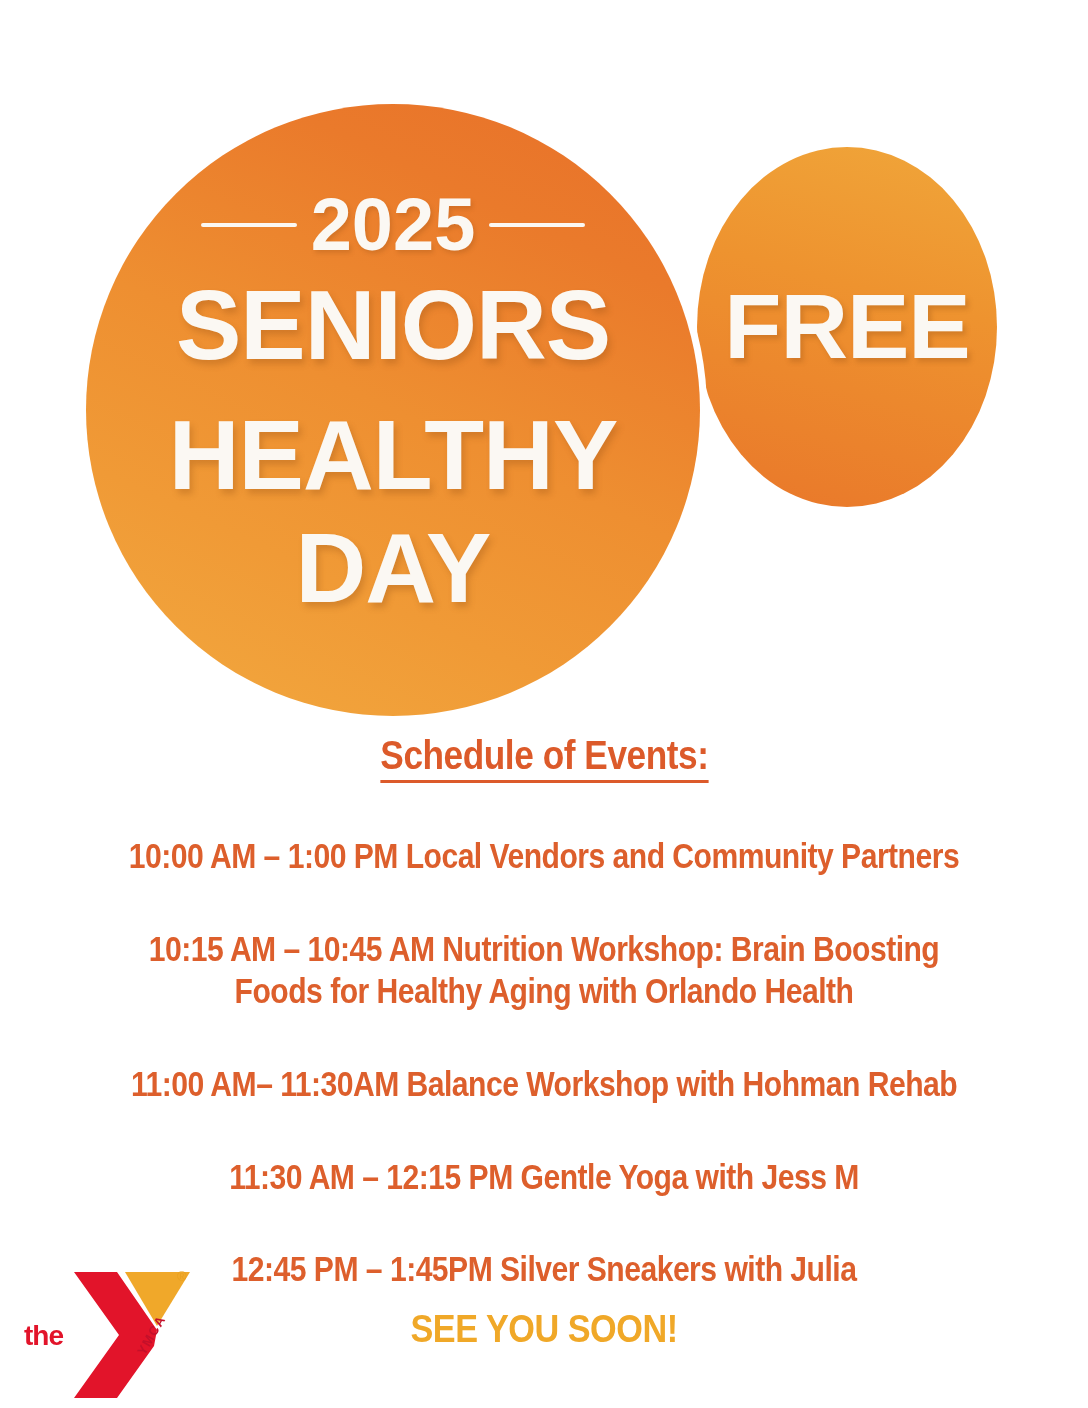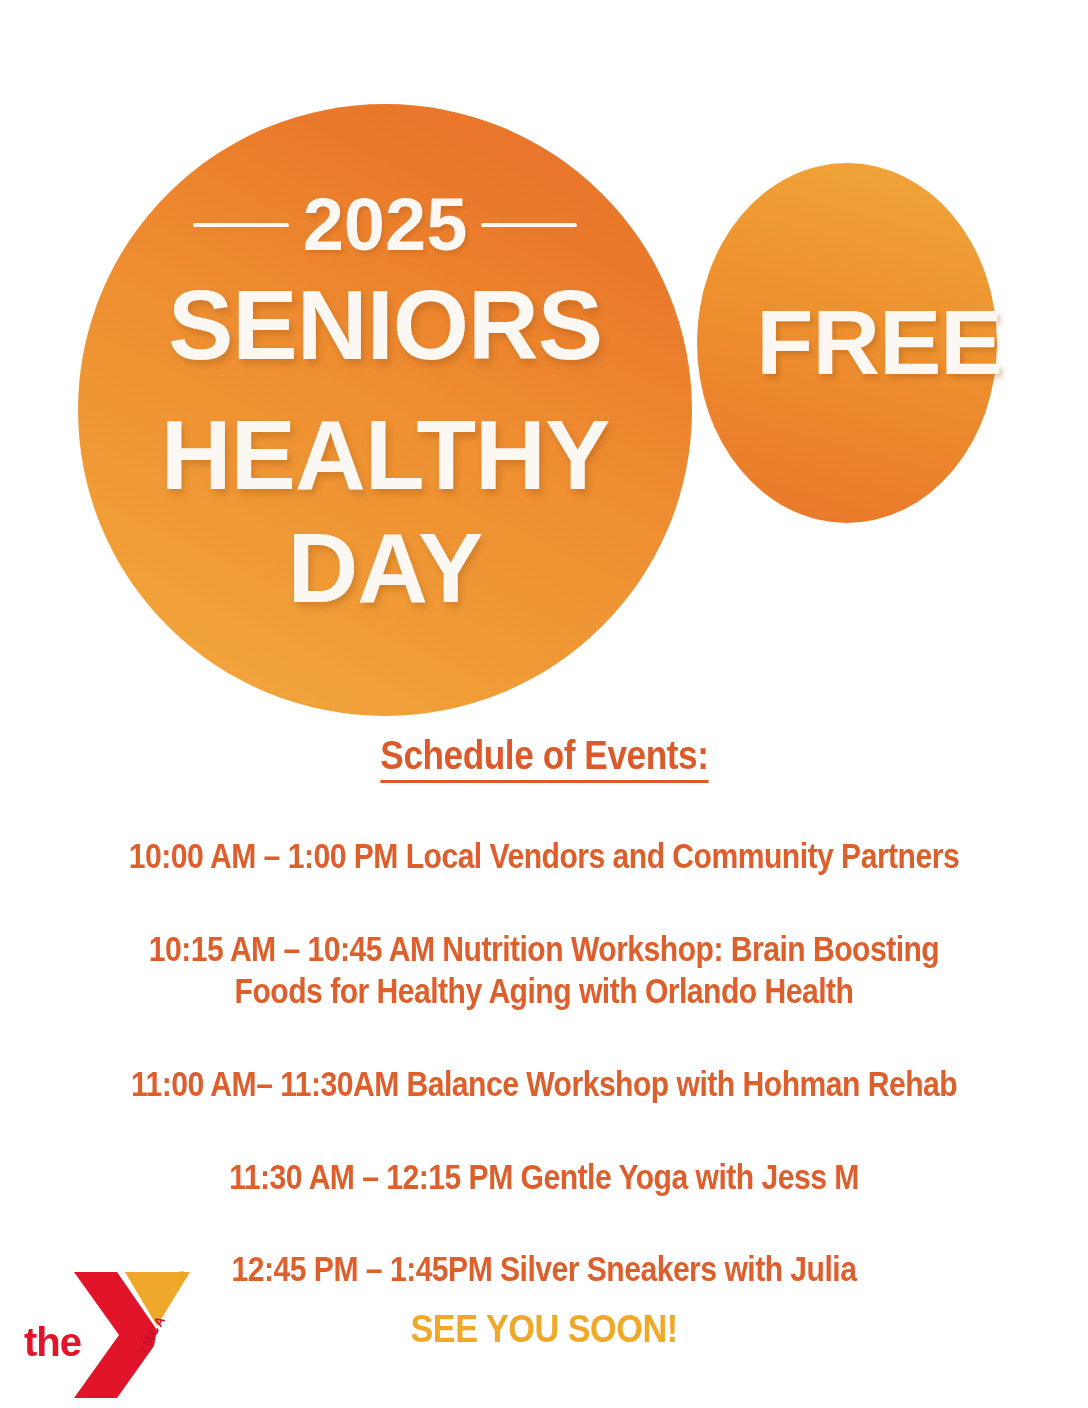--- a/index.html
+++ b/index.html
@@ -30,48 +30,48 @@
     left: 0;
     top: 0;
     width: 1088px;
     height: 730px;
   }
 
   
   .free-circle {
     position: absolute;
     left: 697px;
-    top: 163px;
+    top: 147px;
     width: 300px;
     height: 360px;
     border-radius: 50%;
     background: linear-gradient(195deg, #F0A63A 0%, #EE932F 40%, #E9772A 100%);
     box-shadow: 0 0 0 7px #ffffff;
     display: flex;
     align-items: center;
-    justify-content: flex-end;
+    justify-content: center;
     z-index: 1;
   }
 
   .free-text {
     color: #FBF8F3;
     font-family: "Liberation Sans", sans-serif;
     font-weight: bold;
     font-size: 90px;
     letter-spacing: -1px;
     line-height: 1;
     transform: scaleX(1.04);
     text-shadow: 3px 4px 5px rgba(150, 80, 20, 0.30);
     white-space: nowrap;
   }
 
   
   .main-circle {
     position: absolute;
-    left: 78px;
+    left: 86px;
     top: 104px;
     width: 614px;
     height: 612px;
     border-radius: 50%;
     background: linear-gradient(205deg, #E8702A 0%, #EA7A2B 22%, #EE8F31 50%, #F09A36 72%, #F2A93F 100%);
     box-shadow: 0 0 0 7px #ffffff;
     z-index: 2;
   }
 
   .badge-inner {
@@ -186,21 +186,21 @@
     height: 138px;
   }
 
   .logo-the {
     position: absolute;
     left: 2px;
     top: 56px;
     color: #E2142A;
     font-family: "Liberation Sans", sans-serif;
     font-weight: bold;
-    font-size: 40px;
+    font-size: 28px;
     line-height: 1;
     letter-spacing: -1px;
   }
 
   .logo-reg {
     position: absolute;
     left: 155px;
     top: 4px;
     color: #E8A020;
     font-family: "Liberation Sans", sans-serif;

